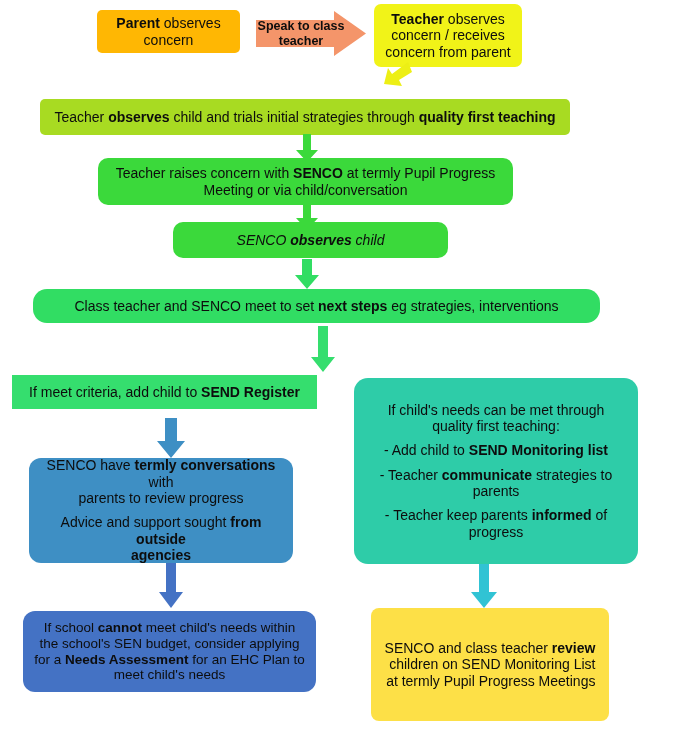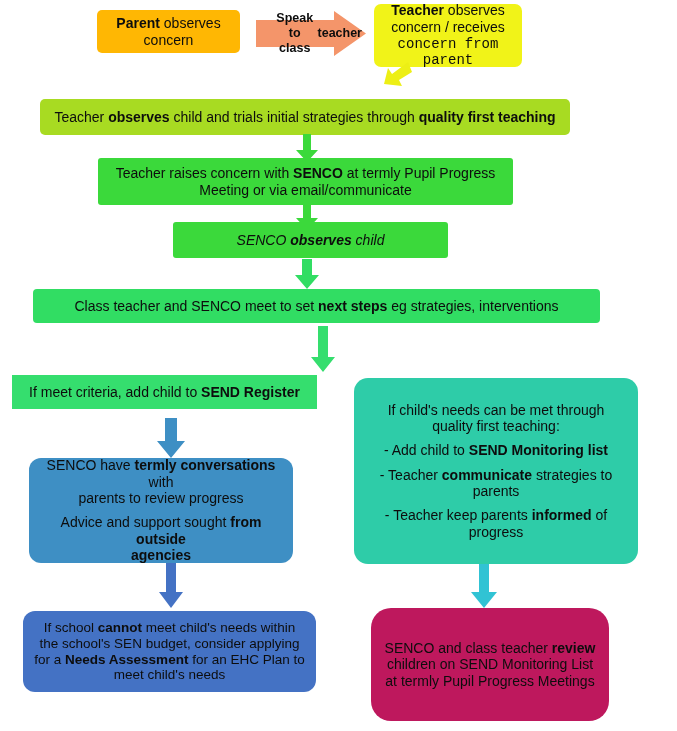--- a/index.html
+++ b/index.html
@@ -38,27 +38,27 @@
   }
   .node p + p {
     margin-top: 0.55em;
   }
   .node b { font-weight: bold; }
 
   
   .fill-orange   { background: #FFB703; border-radius: 5px; }
   .fill-yellow   { background: #F1F318; border-radius: 7px; }
   .fill-ygreen   { background: #A8DB22; border-radius: 5px; }
-  .fill-green    { background: #3BD93B; border-radius: 3px; text-align: right; }
-  .fill-green2   { background: #31DD63; border-radius: 4px; }
+  .fill-green    { background: #3BD93B; border-radius: 10px; text-align: right; }
+  .fill-green2   { background: #31DD63; border-radius: 14px; }
   .fill-green3   { background: #35DE6E; border-radius: 0; }
   .fill-blue     { background: #3E8FC4; border-radius: 12px; }
   .fill-dblue    { background: #4472C4; border-radius: 12px; }
   .fill-teal     { background: #2ECCA8; border-radius: 14px; }
-  .fill-cyan     { background: #be185d; border-radius: 20px; }
+  .fill-cyan     { background: #fde047; border-radius: 8px; text-align: right; }
 
   
   .arrow {
     position: absolute;
   }
   .arrow svg { display: block; overflow: visible; }
 
   .txt-13  { font-size: 13.5px; }
   .txt-14  { font-size: 14px; }
   .txt-12b { font-size: 12.5px; font-weight: bold; }
@@ -82,29 +82,29 @@
   <div class="node fill-orange txt-14" style="left:97px; top:10px; width:143px; height:43px;">
     <p><b>Parent</b><span> observes</span></p>
     <p style="margin-top:0;"><span>concern</span></p>
   </div>
 
   <div class="arrow" style="left:256px; top:11px; width:110px; height:45px;">
     <svg width="110" height="45" viewBox="0 0 110 45">
       <polygon points="0,9 78,9 78,0 110,22.5 78,45 78,36 0,36" fill="#F4956A"></polygon>
     </svg>
   </div>
-  <div class="blockarrow-label txt-12b" style="left:272px; top:11px; width:90px; height:45px; flex-direction:row;">
+  <div class="blockarrow-label txt-12b" style="left:256px; top:11px; width:90px; height:45px; flex-direction:column;">
     <span>Speak to class</span>
     <span>teacher</span>
   </div>
 
   <div class="node fill-yellow txt-14" style="left:374px; top:4px; width:148px; height:63px;">
     <p><b>Teacher</b><span> observes</span></p>
     <p style="margin-top:0;"><span>concern / receives</span></p>
-    <p style="margin-top:0;font-family:Liberation Mono, monospace;"><span>concern from parent</span></p>
+    <p style="margin-top:0;"><span>concern from parent</span></p>
   </div>
 
   <div class="arrow" style="left:378px; top:60px; width:34px; height:26px;">
     <svg width="34" height="26" viewBox="0 0 34 26">
       <polygon points="30,2 34,12 21,20 24,26 6,24 10,8 14,14" fill="#EDEF15"></polygon>
     </svg>
   </div>
 
   <div class="node fill-ygreen txt-14" style="left:40px; top:99px; width:530px; height:36px;">
     <p>
@@ -115,21 +115,21 @@
   <div class="arrow" style="left:295px; top:134px; width:24px; height:28px;">
     <svg width="24" height="28" viewBox="0 0 24 28">
       <polygon points="8,0 16,0 16,16 23,16 12,28 1,16 8,16" fill="#3BD93B"></polygon>
     </svg>
   </div>
 
   <div class="node fill-green txt-14" style="left:98px; top:158px; width:415px; height:47px;">
     <p>
       <span>Teacher raises concern with </span><b>SENCO</b><span> at termly Pupil Progress</span>
     </p>
-    <p style="margin-top:0;"><span>Meeting or via email/communicate</span></p>
+    <p style="margin-top:0;"><span>Meeting or via child/conversation</span></p>
   </div>
 
   <div class="arrow" style="left:295px; top:204px; width:24px; height:26px;">
     <svg width="24" height="26" viewBox="0 0 24 26">
       <polygon points="8,0 16,0 16,14 23,14 12,26 1,14 8,14" fill="#3BD93B"></polygon>
     </svg>
   </div>
 
   <div class="node fill-green txt-14" style="left:173px; top:222px; width:275px; height:36px;font-style:italic;">
     <p>

